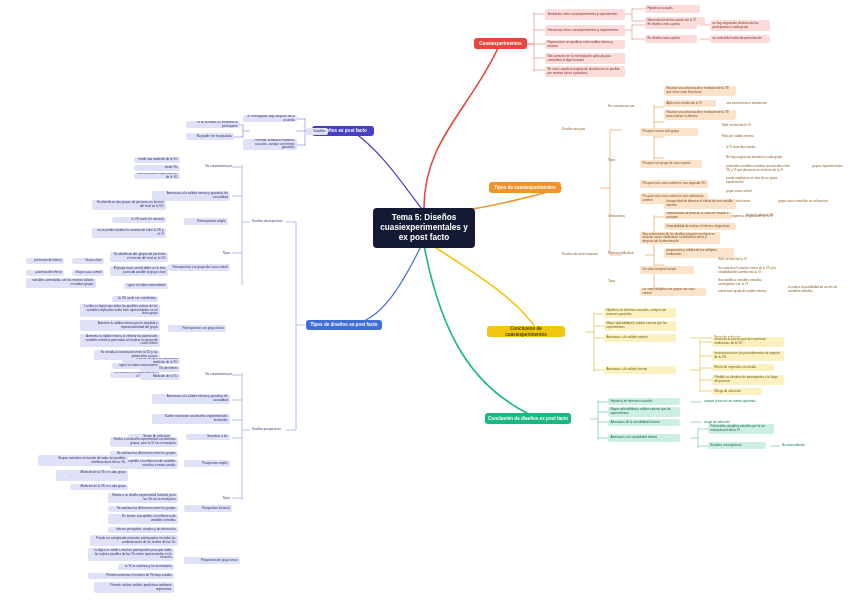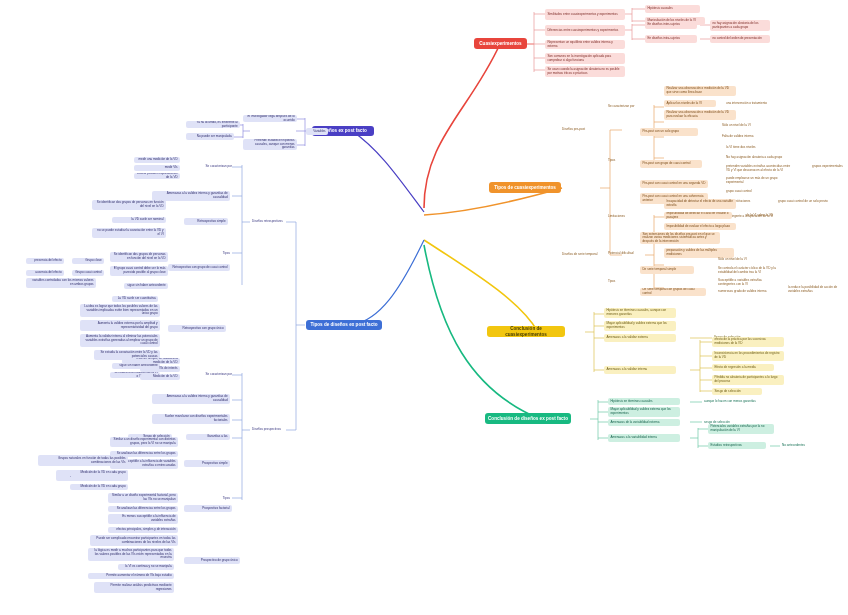--- a/index.html
+++ b/index.html
@@ -76,20 +76,21 @@
 
     <path d="M312,131 H305 M305,118 L305,146 M305,119 H296 M305,131 H296 M305,145 H296" stroke="#8f8de0" stroke-width="0.7" fill="none"></path>
     <path d="M250,131 H243 M243,124 L243,138 M243,125 H234 M243,137 H234" stroke="#8f8de0" stroke-width="0.7" fill="none"></path>
 
     <path d="M305,325 H296 M296,222 L296,430" stroke="#8fa8e0" stroke-width="0.7" fill="none"></path>
     <path d="M296,222 H286 M296,430 H286" stroke="#8fa8e0" stroke-width="0.7"></path>
     <path d="M250,222 H242 M242,165 L242,285 M242,167 H232 M242,196 H232 M242,253 H232" stroke="#8fa8e0" stroke-width="0.7" fill="none"></path>
     <path d="M250,430 H242 M242,373 L242,500 M242,375 H232 M242,400 H232 M242,420 H232 M242,438 H232 M242,498 H232" stroke="#8fa8e0" stroke-width="0.7" fill="none"></path>
   </svg>
 
+  <div class="node root" style="left:373px;top:208px;width:102px;height:40px;">Tema 5: Diseños cuasiexperimentales y ex post facto</div>
 
   <div class="node b1 red" style="left:474px;top:38px;width:53px;height:11px;">Cuasiexperimentos</div>
 
   <div class="node n red right" style="left:545px;top:9px;width:80px;height:11px;">Similitudes entre cuasiexperimentos y experimentos</div>
   <div class="node n red right" style="left:545px;top:25px;width:80px;height:11px;">Diferencias entre cuasiexperimentos y experimentos</div>
   <div class="node n red right" style="left:545px;top:40px;width:80px;height:9px;">Representan un equilibrio entre validez interna y externa</div>
   <div class="node n red right" style="left:545px;top:53px;width:80px;height:11px;">Son comunes en la investigación aplicada para comprobar si algo funciona</div>
   <div class="node n red right" style="left:545px;top:66px;width:80px;height:11px;">Se usan cuando la asignación aleatoria no es posible por motivos éticos o prácticos</div>
 
   <div class="node n red right" style="left:645px;top:5px;width:55px;height:8px;">Hipótesis causales</div>

